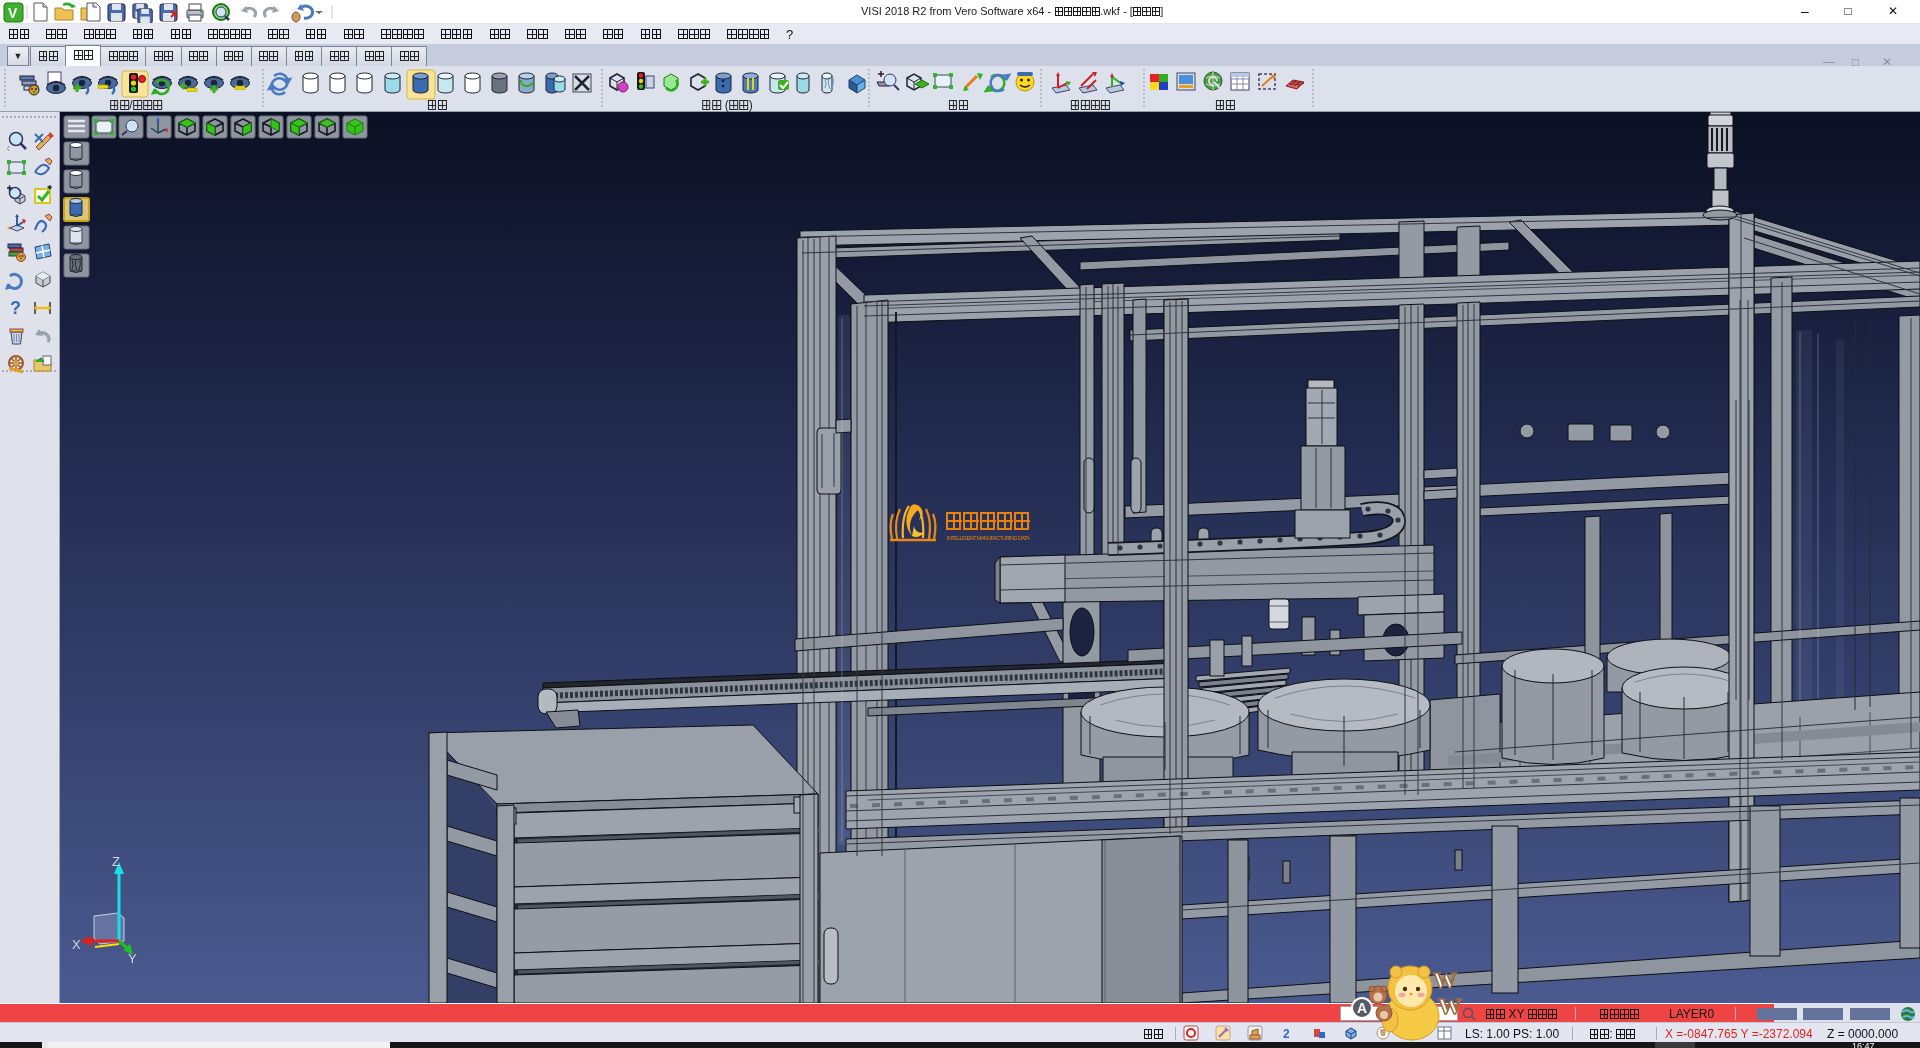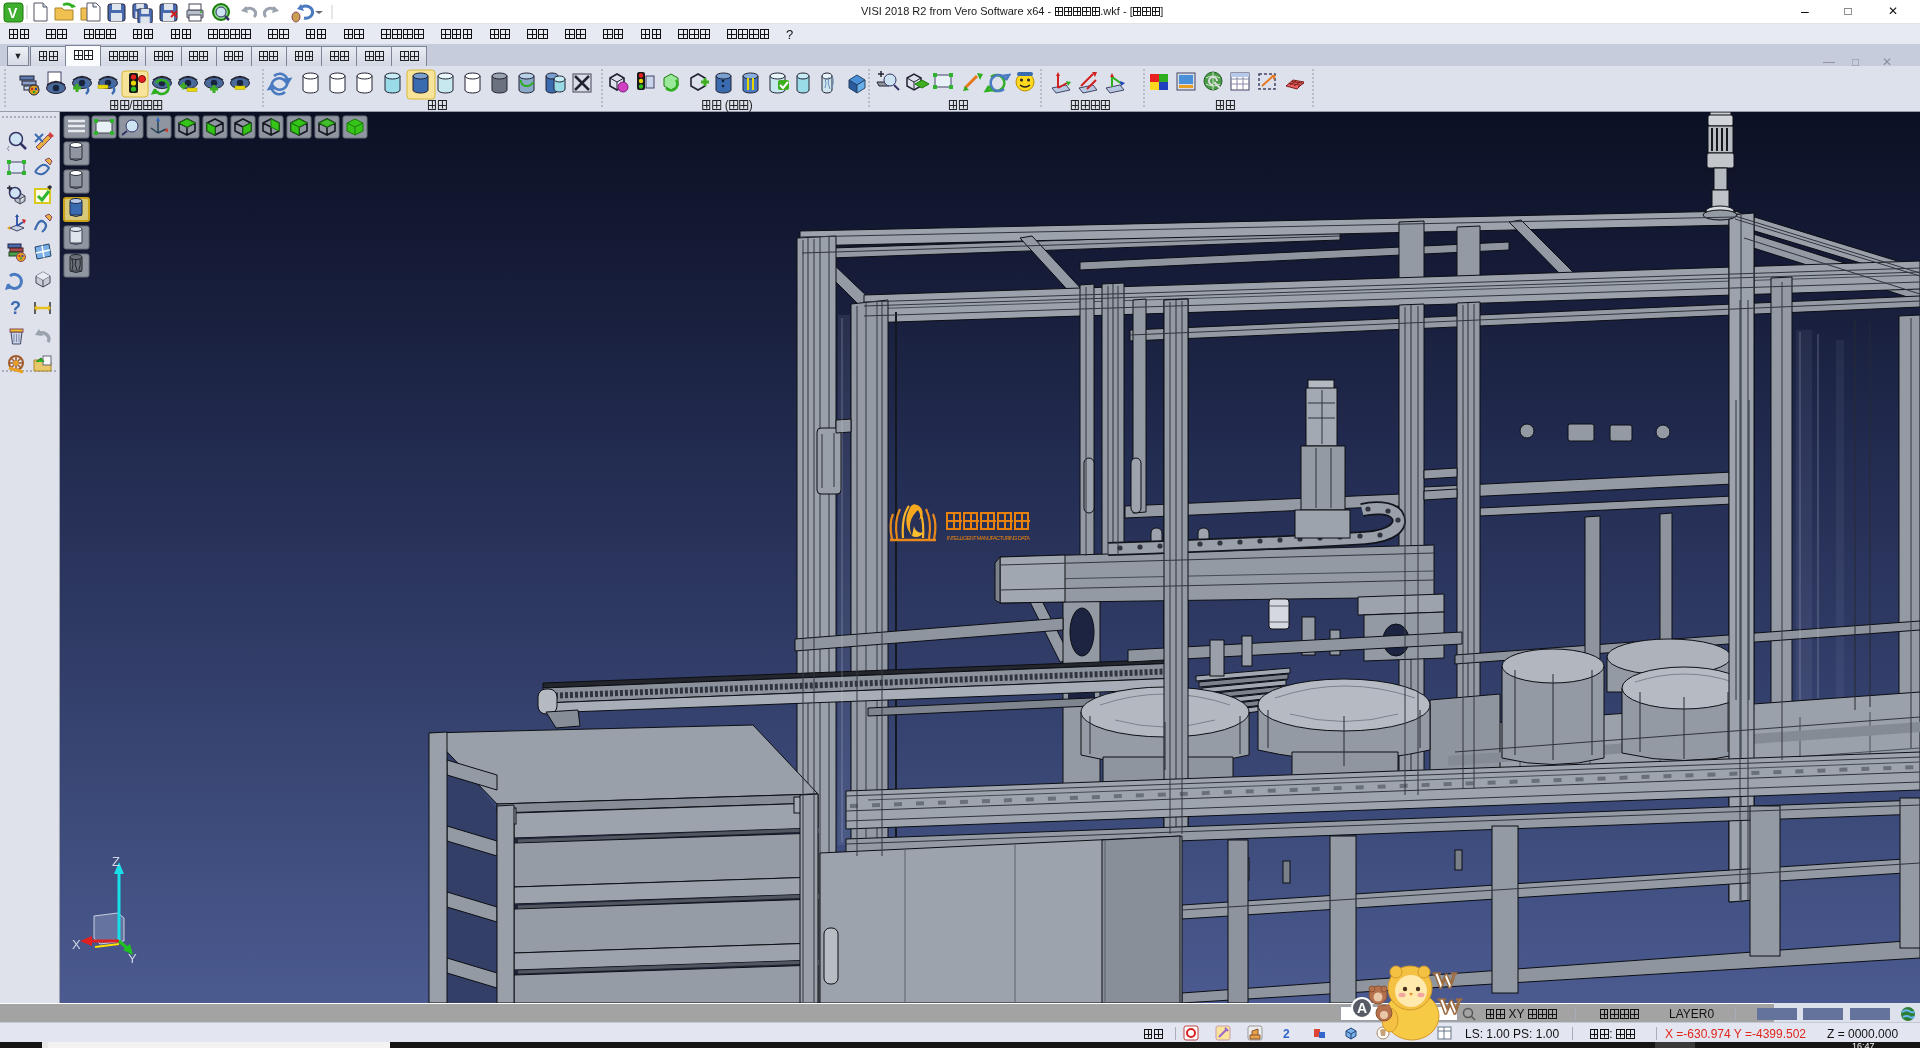--- a/index.html
+++ b/index.html
@@ -24,21 +24,21 @@
 .mdibtn{position:absolute;top:11px;color:#8a8f9c;font-size:12px}
 
 #ribbon{position:absolute;left:0;top:66px;width:1920px;height:46px;background:#dde1ec;border-bottom:1px solid #969cab}
 .rlabel{position:absolute;top:32px;font-size:12px;color:#222;transform:translateX(-50%);white-space:nowrap}
 .rsep{position:absolute;top:3px;height:38px;width:0;border-left:2px dotted #b7bcc8}
 #ribbon svg.ric{position:absolute;top:2px}
 
 #sidebar{position:absolute;left:0;top:112px;width:60px;height:891px;background:#dfe2ea;border-right:1px solid #9ba1af}
 .sdot{position:absolute;left:2px;width:54px;border-top:2px dotted #a9aeba}
 
-#sb1{position:absolute;left:0;top:1003px;width:1774px;height:19px;background:#a3a3a3;border-top:1px solid #fff;font-size:12px;color:#111}
+#sb1{position:absolute;left:0;top:1003px;width:1774px;height:19px;background:#ef4444;border-top:1px solid #fff;font-size:12px;color:#111}
 #sb2{position:absolute;left:0;top:1022px;width:1920px;height:20px;background:#e3e6f0;border-top:1px solid #c3c8d4;font-size:12px;color:#111}
 #taskbar{position:absolute;left:0;top:1042px;width:1920px;height:6px;background:#161616}
 .vsep{position:absolute;top:3px;height:13px;border-left:1px solid #a7adbb}
 
 #vp{position:absolute;left:60px;top:112px;width:1860px;height:891px;background:linear-gradient(180deg,#0c1024 0%,#161c38 18%,#222b50 38%,#2f3a64 58%,#3c4a79 78%,#4b5a90 100%);overflow:hidden}
 #vp svg{position:absolute;left:0;top:0}
 </style></head>
 <body>
 <div id="app">
 
@@ -941,21 +941,21 @@
         </g>
 <g transform="translate(258,1)">
           <rect width="13" height="12" y="1" fill="#fff" stroke="#678"></rect>
           <path d="M0,5 h13 M6,1 v12" stroke="#678"></path>
         </g>
 </svg>
  <span style="position:absolute;left:1465px;top:4px">LS: 1.00 PS: 1.00</span>
  <div class="vsep" style="left:1572px;top:4px"></div>
  <span style="position:absolute;left:1589px;top:4px"><i class="h"></i><i class="h"></i>: <i class="h"></i><i class="h"></i></span>
  <div class="vsep" style="left:1656px;top:4px"></div>
- <span style="position:absolute;left:1665px;top:4px;color:#e1251b">X =-630.974 Y =-4399.502</span>
+ <span style="position:absolute;left:1665px;top:4px;color:#e1251b">X =-0847.765 Y =-2372.094</span>
  <span style="position:absolute;left:1827px;top:4px">Z = 0000.000</span>
 </div>
 <svg style="position:absolute;left:1340px;top:958px;z-index:30" width="130" height="84" xmlns="http://www.w3.org/2000/svg">
 <g>
 <circle cx="38" cy="37" r="9" fill="#b5714d" stroke="#8d5433"></circle>
 <circle cx="32" cy="31" r="3" fill="#b5714d" stroke="#8d5433"></circle>
         <circle cx="44" cy="31" r="3" fill="#b5714d" stroke="#8d5433"></circle>
 <circle cx="38" cy="39" r="4.5" fill="#e8c8a8"></circle>
 <ellipse cx="72" cy="58" rx="27" ry="24" fill="#f7ca45" stroke="#d29a2e"></ellipse>
 <circle cx="70" cy="30" r="22" fill="#f5c143" stroke="#d29a2e"></circle>

